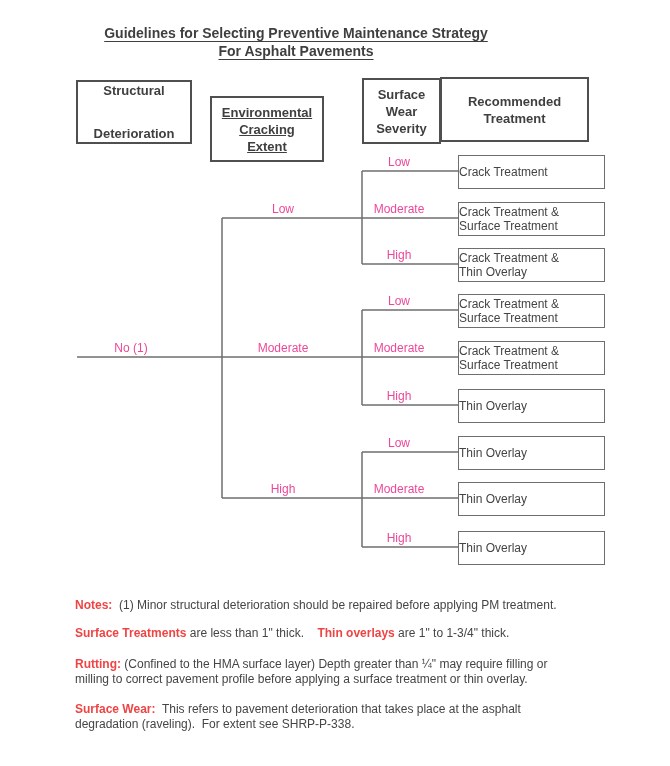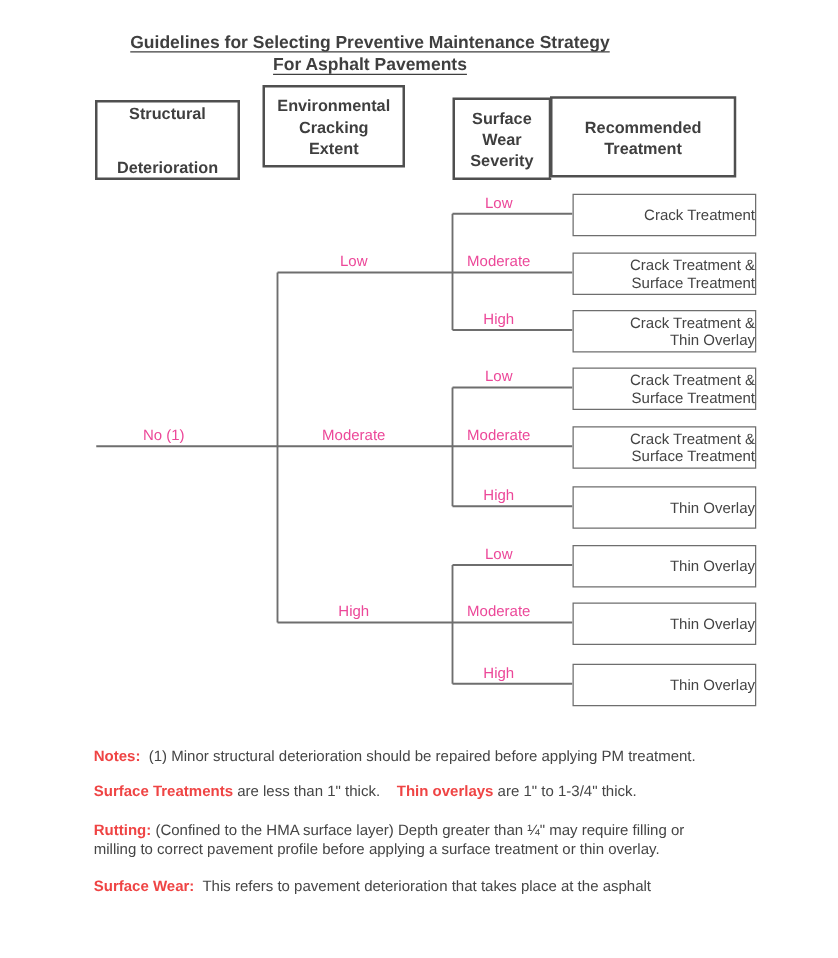--- a/index.html
+++ b/index.html
@@ -13,21 +13,21 @@
   }
   .title span{display:block;text-decoration:underline;text-underline-offset:3px;}
   svg.lines{position:absolute;left:0;top:0;}
   .hbox{
     position:absolute;border:2px solid #4f4f4f;background:#ffffff;
     display:flex;flex-direction:column;align-items:center;justify-content:center;
     font-weight:bold;font-size:13px;line-height:17px;color:#3f3f3f;text-align:center;
   }
   .tbox{
     position:absolute;border:1.5px solid #6e6e6e;background:#ffffff;
-    display:flex;flex-direction:column;align-items:flex-end;justify-content:center;
+    display:flex;flex-direction:column;align-items:flex-start;justify-content:center;
     font-size:12px;line-height:14px;text-align:center;color:#444444;
   }
   .blabel{
     position:absolute;transform:translateX(-50%);
     font-size:12px;line-height:14px;white-space:nowrap;color:#ec4899;
   }
   .note-p{position:absolute;left:75px;width:580px;font-size:12px;line-height:15px;}
   .note-line{white-space:pre-wrap;}
   .note-line .b{font-weight:bold;color:#ef4444;}
   .note-line .r{font-weight:normal;color:#454545;}
@@ -59,21 +59,21 @@
       <line x1="362" y1="452" x2="458" y2="452" stroke="#6e6e6e" stroke-width="1.5"></line>
       <line x1="362" y1="498" x2="458" y2="498" stroke="#6e6e6e" stroke-width="1.5"></line>
       <line x1="362" y1="547" x2="458" y2="547" stroke="#6e6e6e" stroke-width="1.5"></line>
     </svg>
 
   <div id="headerLayer">
       <div class="hbox" style="left: 76px; top: 80px; width: 112px; height: 60px; justify-content: space-between;">
         <span>Structural</span>
         <span>Deterioration</span>
       </div>
-      <div class="hbox" style="left: 210px; top: 68px; width: 110px; height: 62px;">
+      <div class="hbox" style="left: 210px; top: 96px; width: 110px; height: 62px; text-decoration: underline;">
         <span>Environmental</span>
         <span>Cracking</span>
         <span>Extent</span>
       </div>
       <div class="hbox" style="left: 362px; top: 78px; width: 75px; height: 62px;">
         <span>Surface</span>
         <span>Wear</span>
         <span>Severity</span>
       </div>
       <div class="hbox" style="left: 440px; top: 77px; width: 145px; height: 61px;">
@@ -133,15 +133,16 @@
       </div>
       <div class="note-p" style="top: 626px;">
         <div class="note-line"><span class="b">Surface Treatments</span><span class="r"> are less than 1" thick.    </span><span class="b">Thin overlays</span><span class="r"> are 1" to 1-3/4" thick.</span></div>
       </div>
       <div class="note-p" style="top: 657px;">
         <div class="note-line"><span class="b">Rutting:</span><span class="r"> (Confined to the HMA surface layer) Depth greater than ¼" may require filling or</span></div>
         <div class="note-line"><span class="r">milling to correct pavement profile before applying a surface treatment or thin overlay.</span></div>
       </div>
       <div class="note-p" style="top: 702px;">
         <div class="note-line"><span class="b">Surface Wear:</span><span class="r">  This refers to pavement deterioration that takes place at the asphalt</span></div>
+        <div class="note-line"><span class="r">degradation (raveling).  For extent see SHRP-P-338.</span></div>
       </div>
     </div>
 </div>
 
 </body></html>

